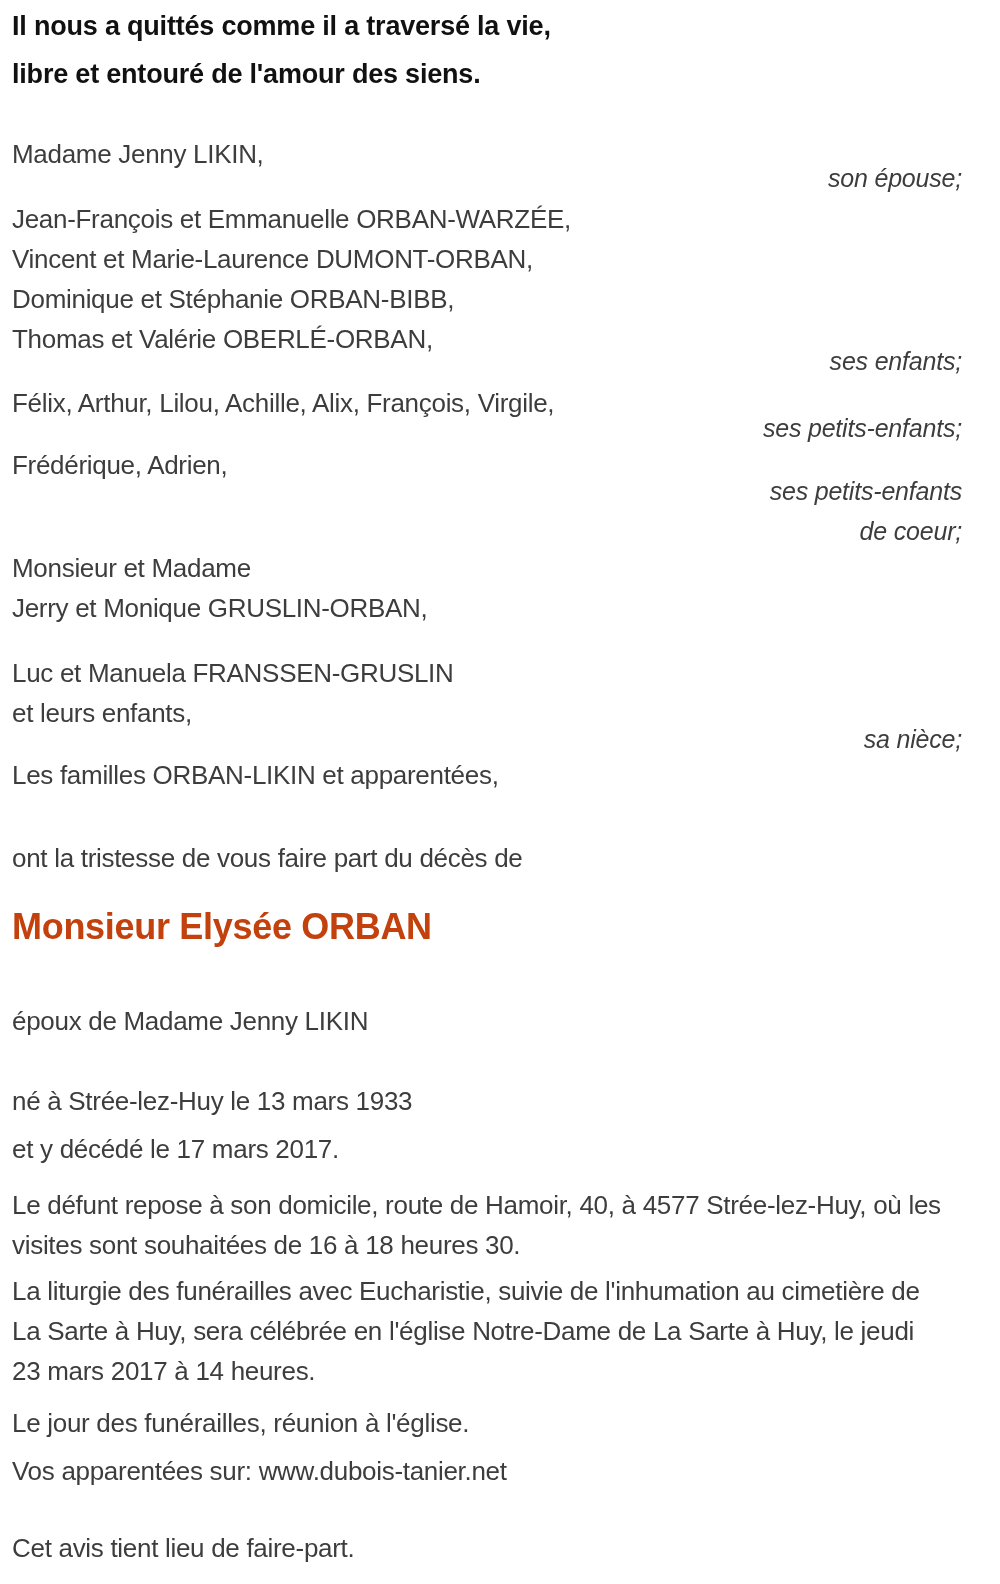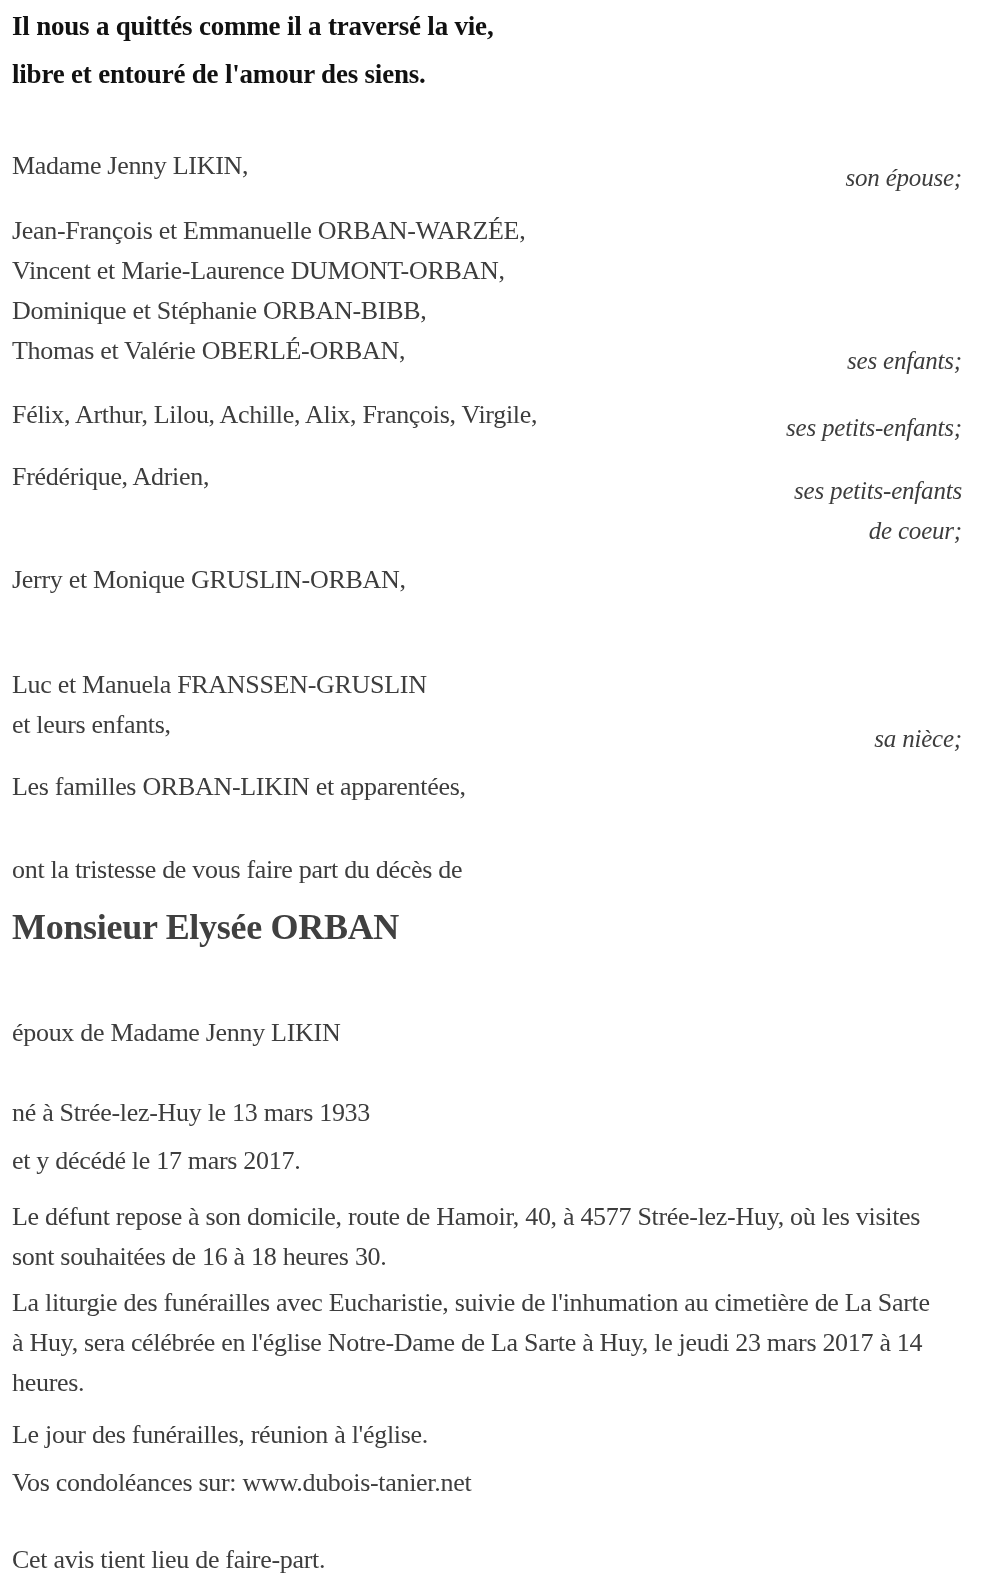--- a/index.html
+++ b/index.html
@@ -6,54 +6,53 @@
     margin: 0;
     padding: 0;
     background: #ffffff;
   }
   .sheet {
     position: relative;
     width: 976px;
     height: 1584px;
     background: #ffffff;
     overflow: hidden;
-    font-family: Liberation Serif, serif;
+    font-family: Liberation Sans, sans-serif;
     color: #3d3d3d;
   }
   .abs {
     position: absolute;
     left: 12px;
     right: 14px;
   }
   .line {
     font-size: 26px;
     line-height: 40px;
     letter-spacing: -0.3px;
     text-align: left;
-    margin-top: 12px;
   }
   .relation {
     font-size: 25px;
     line-height: 40px;
     font-style: italic;
     text-align: right;
     letter-spacing: -0.2px;
   }
   .epitaph {
     font-size: 27px;
     line-height: 48px;
     font-weight: bold;
     color: #111111;
     letter-spacing: -0.2px;
   }
   .deceased-title {
     font-size: 36px;
     line-height: 48px;
     font-weight: bold;
-    color: #404040;
+    color: #c2410c;
     letter-spacing: -0.3px;
     margin: 0;
   }
   .para {
     max-width: 935px;
   }
 </style>
 </head>
 <body>
 
@@ -78,20 +77,21 @@
   <div class="abs line" style="top:383px">Félix, Arthur, Lilou, Achille, Alix, François, Virgile,</div>
   <div class="abs relation" style="top:408px">ses petits-enfants;</div>
 
   <div class="abs line" style="top:445px">Frédérique, Adrien,</div>
   <div class="abs relation" style="top:471px">
     <div>ses petits-enfants</div>
     <div>de coeur;</div>
   </div>
 
   <div class="abs line" style="top:548px">
+    <div>Monsieur et Madame</div>
     <div>Jerry et Monique GRUSLIN-ORBAN,</div>
   </div>
 
   <div class="abs line" style="top:653px">
     <div>Luc et Manuela FRANSSEN-GRUSLIN</div>
     <div>et leurs enfants,</div>
   </div>
   <div class="abs line" style="top:755px">Les familles ORBAN-LIKIN et apparentées,</div>
 
   <div class="abs relation" style="top:719px">sa nièce;</div>
@@ -100,16 +100,16 @@
 
   <h1 class="abs deceased-title" style="top:903px">Monsieur Elysée ORBAN</h1>
 
   <div class="abs line" style="top:1001px">époux de Madame Jenny LIKIN</div>
   <div class="abs line" style="top:1081px">né à Strée-lez-Huy le 13 mars 1933</div>
   <div class="abs line" style="top:1129px">et y décédé le 17 mars 2017.</div>
 
   <div class="abs line para" style="top:1185px">Le défunt repose à son domicile, route de Hamoir, 40, à 4577 Strée-lez-Huy, où les visites sont souhaitées de 16 à 18 heures 30.</div>
   <div class="abs line para" style="top:1271px">La liturgie des funérailles avec Eucharistie, suivie de l'inhumation au cimetière de La Sarte à Huy, sera célébrée en l'église Notre-Dame de La Sarte à Huy, le jeudi 23 mars 2017 à 14 heures.</div>
   <div class="abs line" style="top:1403px">Le jour des funérailles, réunion à l'église.</div>
-  <div class="abs line" style="top:1451px">Vos condoléances sur: www.dubois-tanier.net</div>
+  <div class="abs line" style="top:1451px">Vos apparentées sur: www.dubois-tanier.net</div>
   <div class="abs line" style="top:1528px">Cet avis tient lieu de faire-part.</div>
 
 </div>
 
 </body></html>

